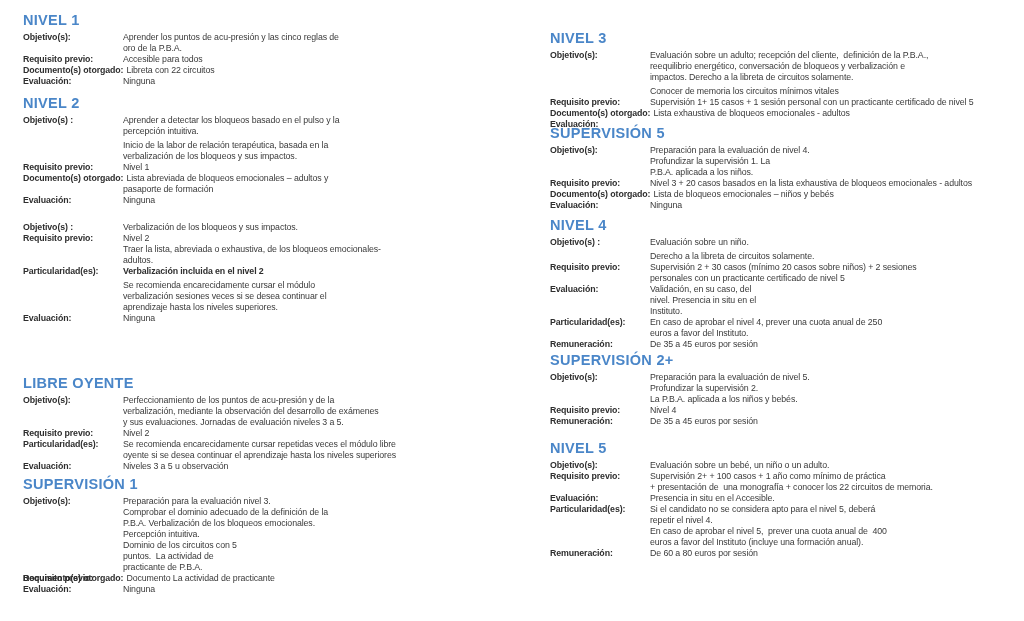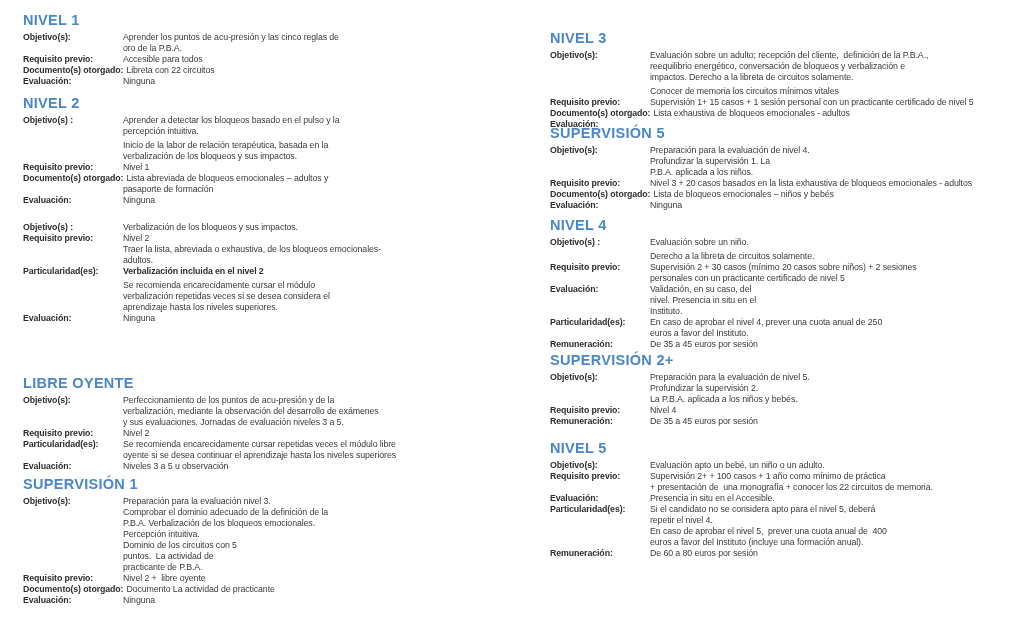--- a/index.html
+++ b/index.html
@@ -131,21 +131,21 @@
               <div class="para">Nivel 2
 Traer la lista, abreviada o exhaustiva, de los bloqueos emocionales-
 adultos.</div>
             </div>
           </div>
           <div class="row">
             <span class="label">Particularidad(es):</span>
             <div class="value">
               <div class="para bold">Verbalización incluida en el nivel 2</div>
               <div class="para">Se recomienda encarecidamente cursar el módulo
-verbalización repetidas veces si se desea considera el
+verbalización sesiones veces si se desea continuar el
 aprendizaje hasta los niveles superiores.</div>
             </div>
           </div>
           <div class="row">
             <span class="label">Evaluación:</span>
             <div class="value">
               <div class="para">Ninguna</div>
             </div>
           </div>
         </div>
@@ -192,23 +192,20 @@
 Comprobar el dominio adecuado de la definición de la
 P.B.A. Verbalización de los bloqueos emocionales.
 Percepción intuitiva.
 Dominio de los circuitos con 5
 puntos.  La actividad de
 practicante de P.B.A.</div>
             </div>
           </div>
           <div class="row">
             <span class="label">Requisito previo:</span>
-            <div class="value">
-              <div class="para">Nivel 2 +  libre oyente</div>
-            </div>
           </div>
           <div class="row inline"><span class="label">Documento(s) otorgado:</span><div class="value"><div class="para">Documento La actividad de practicante</div></div></div>
           <div class="row">
             <span class="label">Evaluación:</span>
             <div class="value">
               <div class="para">Ninguna</div>
             </div>
           </div>
         </div>
     </section>
@@ -329,21 +326,21 @@
             </div>
           </div>
         </div>
     </section>
     <section class="sec s4">
       <h2 class="sec-title">NIVEL 5</h2>
       <div class="rows">
           <div class="row">
             <span class="label">Objetivo(s):</span>
             <div class="value">
-              <div class="para">Evaluación apto un bebé, un niño o un adulto.</div>
+              <div class="para">Evaluación sobre un bebé, un niño o un adulto.</div>
             </div>
           </div>
           <div class="row">
             <span class="label">Requisito previo:</span>
             <div class="value">
               <div class="para">Supervisión 2+ + 100 casos + 1 año como mínimo de práctica
 + presentación de  una monografía + conocer los 22 circuitos de memoria.</div>
             </div>
           </div>
           <div class="row">

